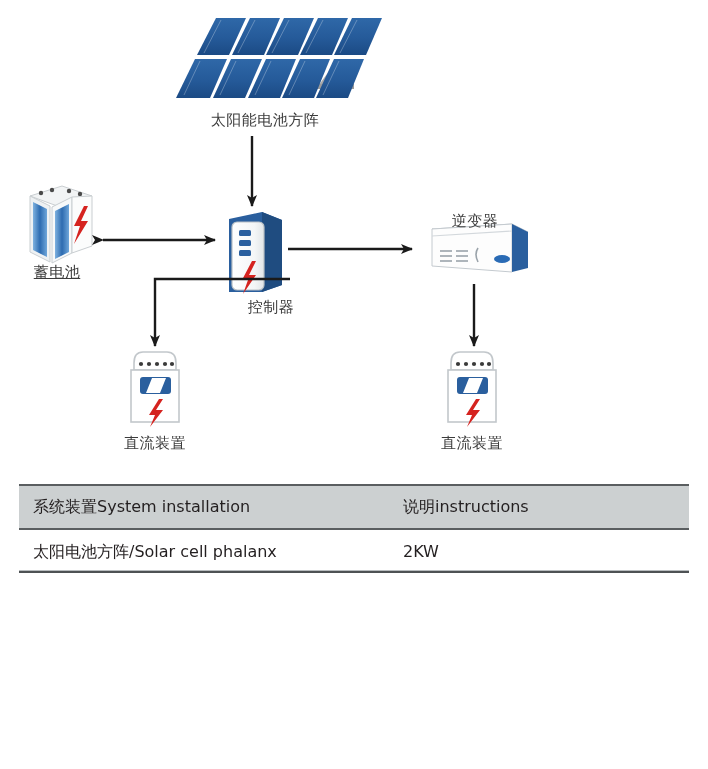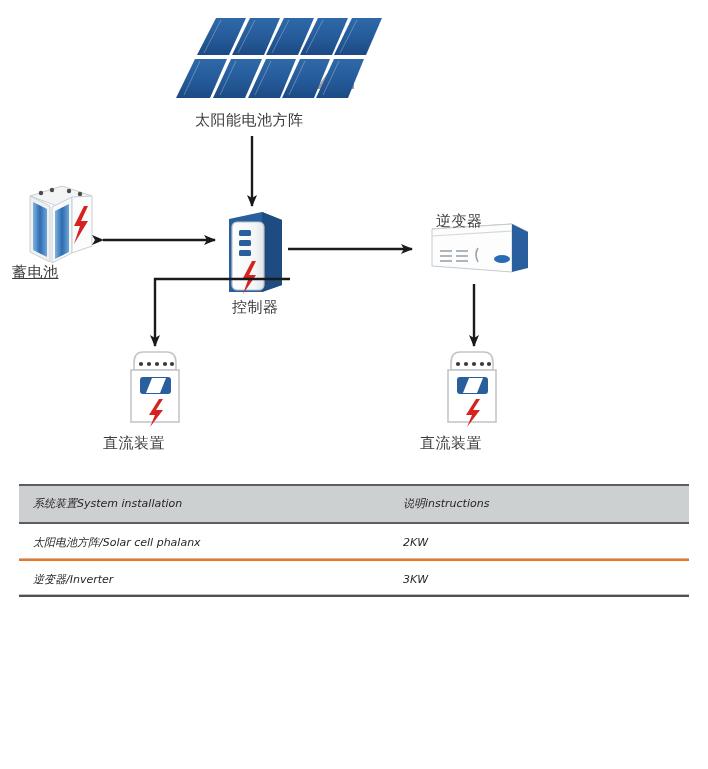--- a/index.html
+++ b/index.html
@@ -5,39 +5,38 @@
   html,body{margin:0;padding:0;}
   body{
     width:708px;height:769px;background:#ffffff;
     font-family:"Liberation Sans","DejaVu Sans",sans-serif;
     color:#231f20;overflow:hidden;position:relative;
   }
   #diagram{position:absolute;left:0;top:0;width:708px;height:480px;}
   #table-wrap{position:absolute;left:0;top:484px;width:708px;height:285px;}
 
   .node-label{
-    position:absolute;text-align:left;
+    position:absolute;text-align:center;
     font-size:15px;color:#3c3c3c;white-space:nowrap;
     font-family:"DejaVu Sans","Liberation Sans",sans-serif;
     letter-spacing:0.5px;
   }
 
   
   table.spec{
     border-collapse:collapse;width:670px;margin:0 19px;
     table-layout:fixed;
   }
   table.spec td{
     padding:12px 0 9px 14px;
-    font-size:11px;
+    font-size:16px;
     color:#231f20;
     font-family:"DejaVu Sans","Liberation Sans",sans-serif;
     vertical-align:middle;
     line-height:1.25;
-    font-style:italic;
   }
   table.spec tr.head{background:#ccd0d1;}
   table.spec tr.head td{
     border-top:2px solid #5a5e60;
     border-bottom:2px solid #5a5e60;
     padding-top:11px;padding-bottom:11px;
   }
   table.spec tr.body td{
     border-bottom:2px solid #f97316;
     box-shadow:inset 0 -4px 0 -3px #b9bdbf;
@@ -234,19 +233,15 @@
       </colgroup>
     <tbody>
       <tr class="head">
         <td class="cjk">系统装置System installation</td>
         <td class="cjk">说明instructions</td>
       </tr>
       <tr class="body">
         <td class="cjk">太阳电池方阵/Solar cell phalanx</td>
         <td class="cjk">2KW</td>
       </tr>
-      <tr class="body">
-        <td class="cjk">逆变器/Inverter</td>
-        <td class="cjk">3KW</td>
-      </tr>
     </tbody>
   </table>
 </div>
 
 </body></html>

